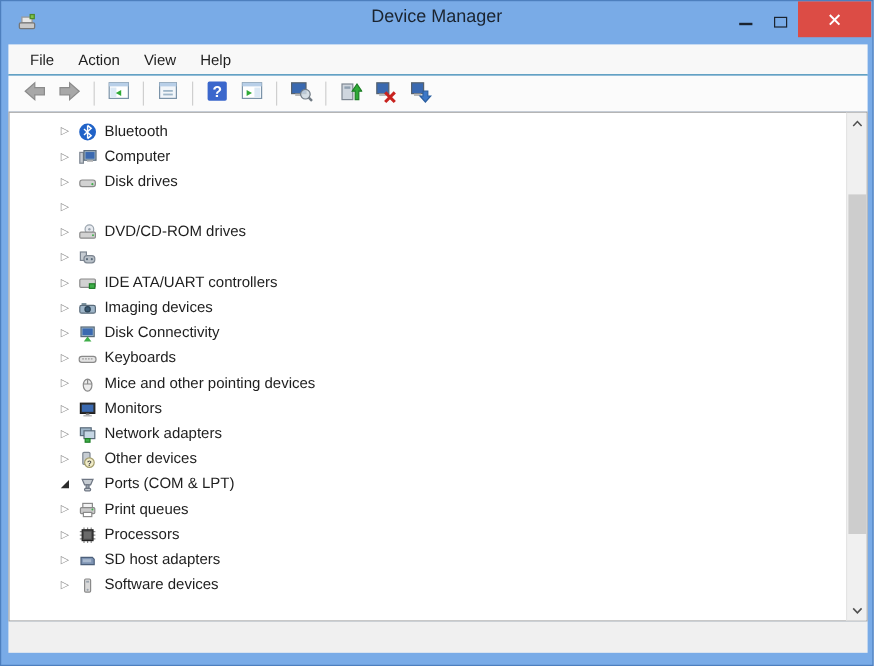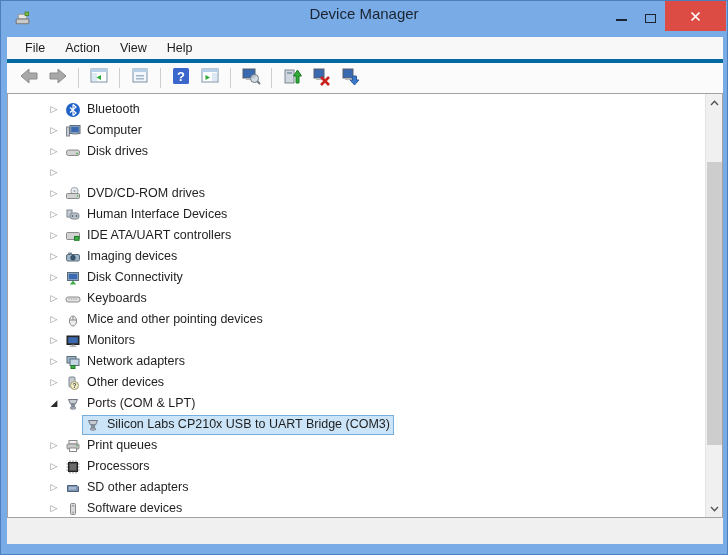--- a/index.html
+++ b/index.html
@@ -15,21 +15,21 @@
   .title { flex:1; text-align:center; font-size:15px; color:#1b2430; }
   .win-controls { position:absolute; right:1px; top:0; height:30px; display:flex; align-items:stretch; }
   .win-btn { display:flex; align-items:center; justify-content:center; cursor:default; }
   .btn-min, .btn-max { width:29px; }
   .btn-close { width:61px; background:var(--close-red); }
   .min-glyph { width:11px; height:2px; background:#1b2430; margin-top:8px; }
   .max-glyph { width:11px; height:9px; border:1.5px solid #1b2430; margin-top:4px; background:transparent; }
   
   .menubar {
     position:absolute; top:36px; left:6px; width:716px; height:26px;
-    background:#f8f8f8; border-bottom:4px solid #0369a1;
+    background:#f8f8f8; border-bottom:1px solid #0369a1;
     display:flex; align-items:center; padding-left:8px; font-size:12.5px; color:#1e1e1e;
   }
   .menu-item { padding:4px 10px; }
   
   .toolbar {
     position:absolute; top:62px; left:6px; width:716px; height:30px;
     background:#fbfbfb; display:flex; align-items:center; padding-left:10px; gap:5px;
   }
   .tb-btn { width:24px; height:24px; display:flex; align-items:center; justify-content:center; border:1px solid transparent; }
   .tb-btn svg { width:20px; height:20px; }
@@ -232,21 +232,20 @@
           <span class="toggle collapsed">▷</span>
           <span class="row-box">
             <span class="tree-icon">
               <svg viewBox="0 0 16 16">
                 <rect x="2" y="3" width="5" height="7" fill="#c6ccd2" stroke="#7d8691"></rect>
                 <rect x="5" y="6" width="9" height="6" rx="2.5" fill="#b9c1c9" stroke="#7d8691"></rect>
                 <circle cx="7.5" cy="9" r="0.9" fill="#5a6b7a"></circle>
                 <circle cx="11.5" cy="9" r="0.9" fill="#5a6b7a"></circle>
               </svg>
             </span>
-            <span>Human Interface Devices</span>
           </span>
         </div>
         <div class="tree-row level0">
           <span class="toggle collapsed">▷</span>
           <span class="row-box">
             <span class="tree-icon">
               <svg viewBox="0 0 16 16">
                 <rect x="1.5" y="4.5" width="13" height="7" rx="1" fill="#d2d2d2" stroke="#8a8a8a"></rect>
                 <rect x="9.5" y="8.5" width="4.5" height="3.8" fill="#3fae49" stroke="#1d7d25"></rect>
               </svg>
@@ -351,32 +350,20 @@
             <span class="tree-icon">
               <svg viewBox="0 0 16 16">
                 <path d="M3.5 3.5 H12.5 L10.5 8 H5.5 Z" fill="#c6ccd2" stroke="#6e7683"></path>
                 <rect x="6.8" y="8" width="2.4" height="3" fill="#9aa4ae" stroke="#6e7683"></rect>
                 <rect x="5.5" y="11" width="5" height="2" rx="0.8" fill="#c6ccd2" stroke="#6e7683"></rect>
               </svg>
             </span>
             <span>Ports (COM &amp; LPT)</span>
           </span>
         </div>
-        <div class="tree-row level1 selected">
-          <span class="row-box">
-            <span class="tree-icon">
-              <svg viewBox="0 0 16 16">
-                <path d="M3.5 3.5 H12.5 L10.5 8 H5.5 Z" fill="#c6ccd2" stroke="#6e7683"></path>
-                <rect x="6.8" y="8" width="2.4" height="3" fill="#9aa4ae" stroke="#6e7683"></rect>
-                <rect x="5.5" y="11" width="5" height="2" rx="0.8" fill="#c6ccd2" stroke="#6e7683"></rect>
-              </svg>
-            </span>
-            <span>Silicon Labs CP210x USB to UART Bridge (COM3)</span>
-          </span>
-        </div>
         <div class="tree-row level0">
           <span class="toggle collapsed">▷</span>
           <span class="row-box">
             <span class="tree-icon">
               <svg viewBox="0 0 16 16">
                 <rect x="4" y="2.5" width="8" height="3.5" fill="#f2f2f2" stroke="#8a8a8a"></rect>
                 <rect x="2" y="6" width="12" height="5" rx="1" fill="#c9c9c9" stroke="#8a8a8a"></rect>
                 <rect x="4.5" y="10" width="7" height="3.5" fill="#fff" stroke="#8a8a8a"></rect>
                 <circle cx="12" cy="7.6" r="0.8" fill="#3fae49"></circle>
               </svg>
@@ -399,21 +386,21 @@
         </div>
         <div class="tree-row level0">
           <span class="toggle collapsed">▷</span>
           <span class="row-box">
             <span class="tree-icon">
               <svg viewBox="0 0 16 16">
                 <path d="M2.5 5.5 H12 L13.5 7 V11.5 H2.5 Z" fill="#7d93b2" stroke="#4c5f7a"></path>
                 <rect x="4" y="7" width="7" height="2.6" fill="#a8b9cf"></rect>
               </svg>
             </span>
-            <span>SD other adapters</span>
+            <span>SD host adapters</span>
           </span>
         </div>
         <div class="tree-row level0">
           <span class="toggle collapsed">▷</span>
           <span class="row-box">
             <span class="tree-icon">
               <svg viewBox="0 0 16 16">
                 <rect x="5.5" y="2.5" width="5" height="11" rx="1" fill="#d9d9d9" stroke="#8a8a8a"></rect>
                 <rect x="6.8" y="4" width="2.4" height="1.5" fill="#9aa4ae"></rect>
                 <circle cx="8" cy="11.5" r="0.9" fill="#9aa4ae"></circle>

